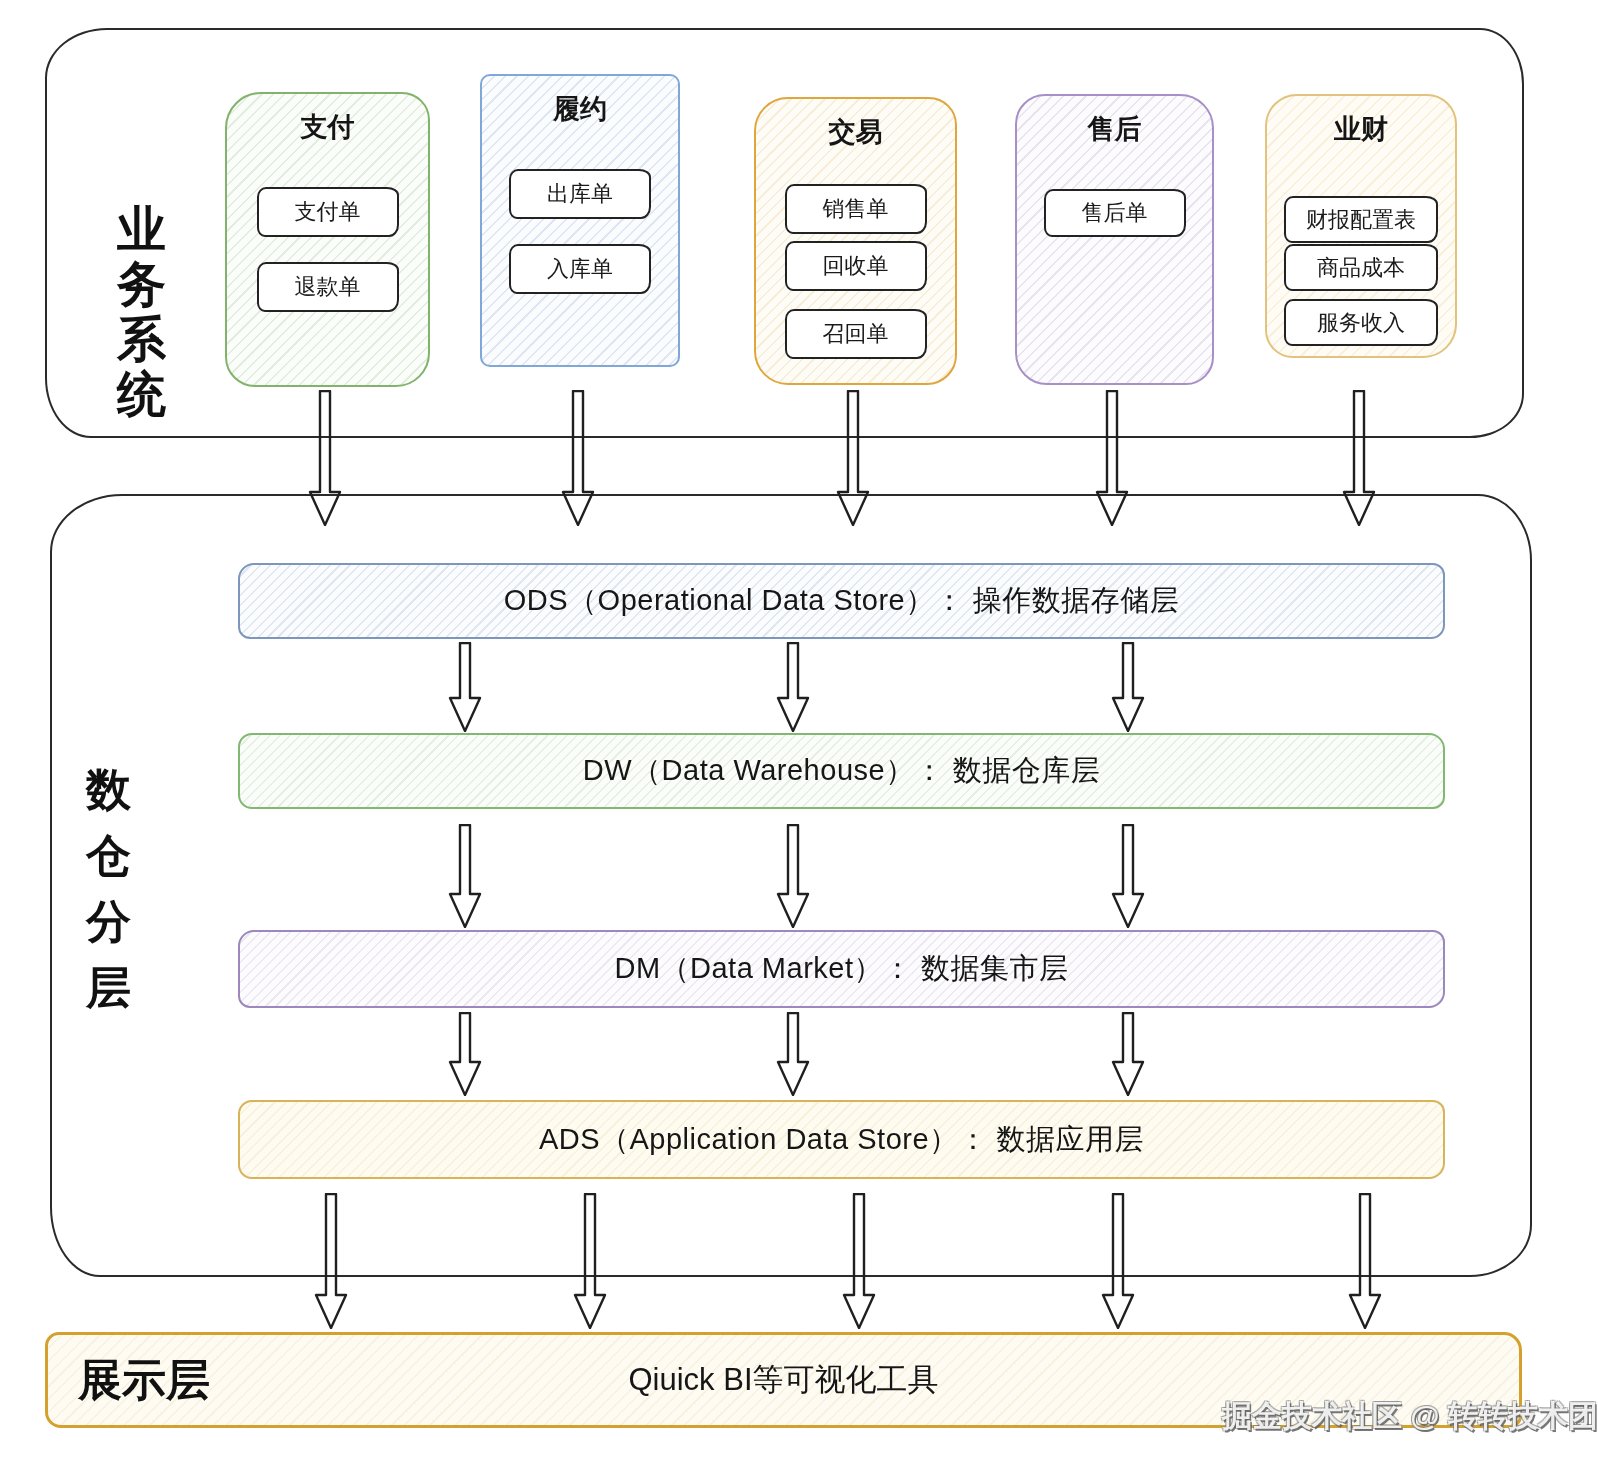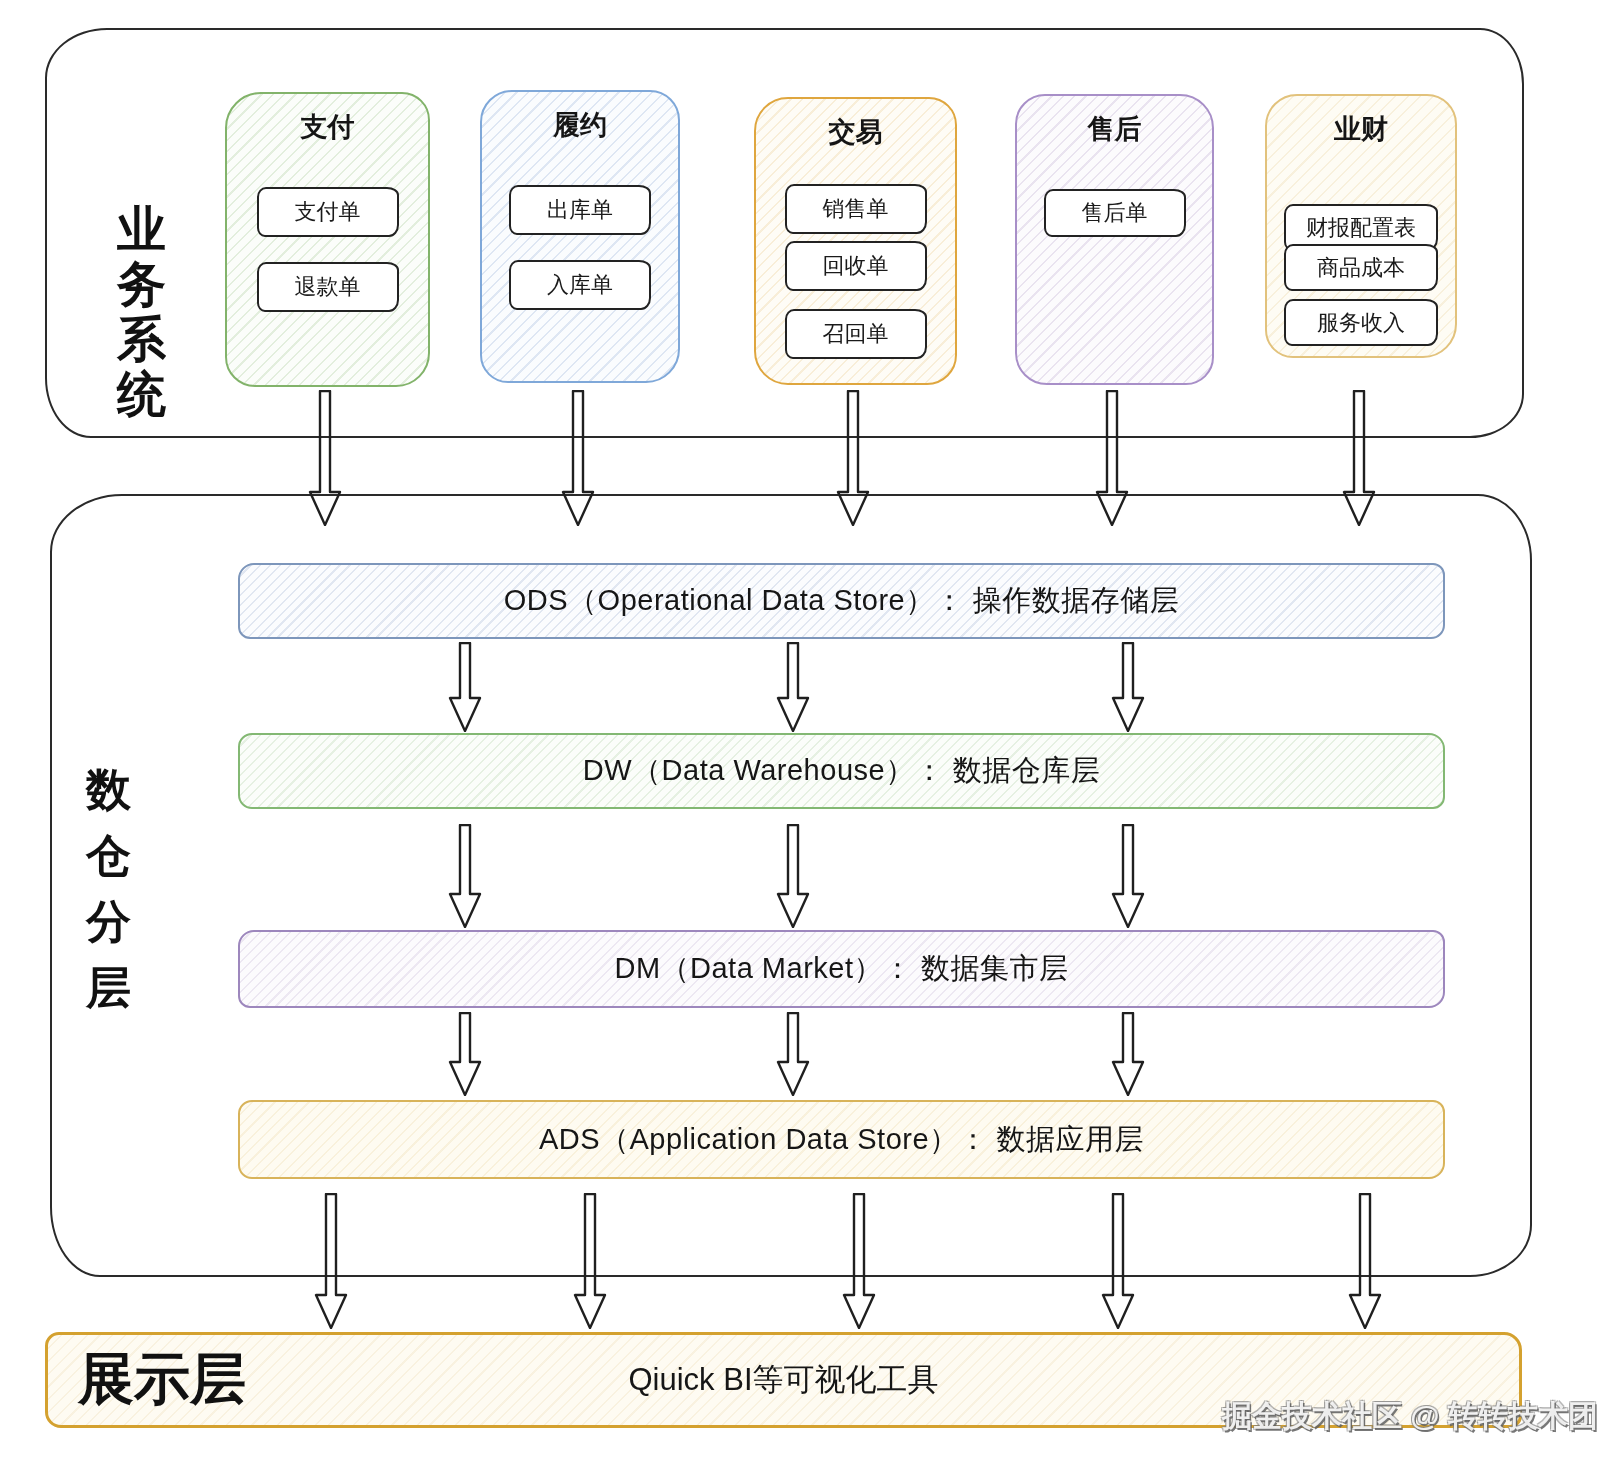--- a/index.html
+++ b/index.html
@@ -36,21 +36,21 @@
           background-color:#fcfbfd;
           background-image:repeating-linear-gradient(135deg,rgba(150,120,180,0.18) 0 1.6px,transparent 1.6px 8px);}
   .dept-4{left:1263px;top:92px;width:192px;height:264px;border-color:#e2c27c;border-radius:32px 30px 34px 28px;
           background-color:#fefcf4;
           background-image:repeating-linear-gradient(135deg,rgba(225,194,124,0.20) 0 1.6px,transparent 1.6px 9px);}
   .dept-0 .i0,.dept-1 .i0{top:93px;}
   .dept-0 .i1,.dept-1 .i1{top:168px;}
   .dept-2 .i0{top:65px;margin-top:20px;} .dept-2 .i1{top:142px;} .dept-2 .i2{top:210px;}
   .dept-3 .i0{top:93px;height:44px;text-align:right;}
   .dept-4 .item{width:150px;height:43px;}
-  .dept-4 .i0{top:108px;} .dept-4 .i1{top:148px;} .dept-4 .i2{top:203px;}
+  .dept-4 .i0{top:100px;} .dept-4 .i1{top:148px;} .dept-4 .i2{top:203px;}
 
   
   .bar{position:absolute;left:238px;width:1207px;box-sizing:border-box;border:2.3px solid;
        display:flex;align-items:center;justify-content:center;}
   .bar-text{font-size:29px;color:#161616;letter-spacing:0.5px;}
   .bar-ods{top:563px;height:76px;border-color:#7d96bb;border-radius:16px 12px 14px 12px;
            background-color:#fbfcfe;
            background-image:repeating-linear-gradient(135deg,rgba(120,145,190,0.20) 0 1.5px,transparent 1.5px 7px);}
   .bar-dw{top:733px;height:76px;border-color:#83b873;border-radius:14px 16px 12px 14px;
           background-color:#fbfdfa;
@@ -66,21 +66,21 @@
   .arr{position:absolute;}
   .arr path{fill:none;stroke:#1f1f1f;stroke-width:2.4;stroke-linejoin:round;}
 
   
   .presentation{position:absolute;left:45px;top:1332px;width:1477px;height:96px;box-sizing:border-box;
                 border:3px solid #d4a12f;border-radius:14px 18px 12px 16px;
                 background-color:#fefbf2;
                 background-image:repeating-linear-gradient(135deg,rgba(214,178,100,0.13) 0 1.6px,transparent 1.6px 9px);
                 display:flex;align-items:center;justify-content:center;}
   .presentation-label{position:absolute;left:30px;top:50%;transform:translateY(-50%);
-                      font-size:56px;font-weight:800;color:#111;}
+                      font-size:44px;font-weight:800;color:#111;}
   .presentation-text{font-size:31px;color:#161616;}
 
   
   .watermark{position:absolute;left:1222px;top:1396px;font-size:30px;font-weight:700;white-space:nowrap;
              color:rgba(255,255,255,0.88);
              text-shadow:1.5px 1.5px 0 rgba(95,95,95,0.85),-1px -1px 0 rgba(125,125,125,0.55),
                          1px -1px 0 rgba(125,125,125,0.55),-1px 1px 0 rgba(125,125,125,0.55);}
 </style>
 </head>
 <body>
@@ -89,21 +89,21 @@
 
   <section class="container business">
     <div class="h-label">业务系统</div>
 
     <div class="dept dept-0" style="position:absolute;left:178px;top:62px;">
       <div class="dept-title">支付</div>
       <div class="item i0">支付单</div>
       <div class="item i1">退款单</div>
     </div>
 
-    <div class="dept dept-1" style="position:absolute;left:433px;top:60px;">
+    <div class="dept dept-1" style="position:absolute;left:433px;top:44px;border-radius:10px;">
       <div class="dept-title">履约</div>
       <div class="item i0">出库单</div>
       <div class="item i1">入库单</div>
     </div>
 
     <div class="dept dept-2" style="position:absolute;left:707px;top:67px;">
       <div class="dept-title">交易</div>
       <div class="item i0">销售单</div>
       <div class="item i1">回收单</div>
       <div class="item i2">召回单</div>

